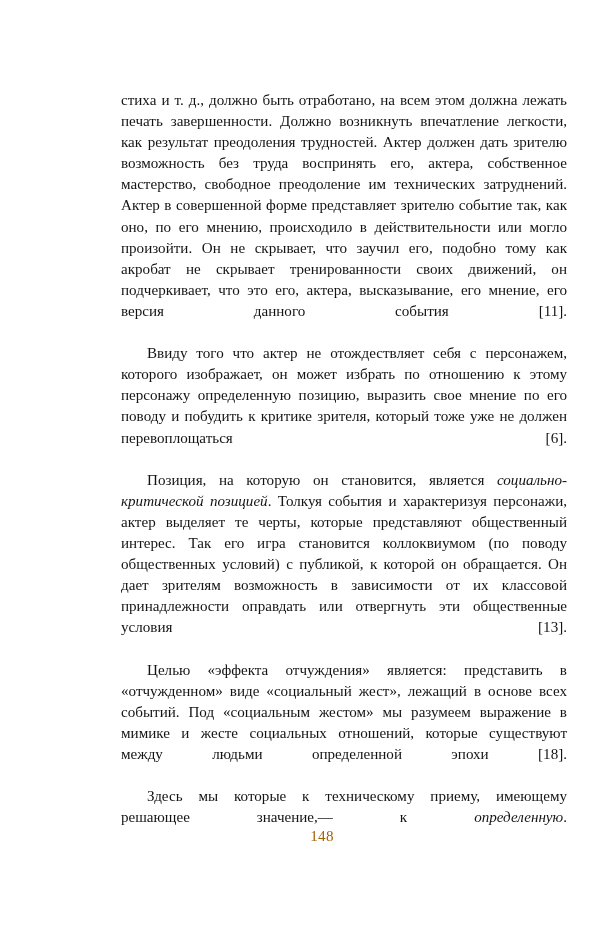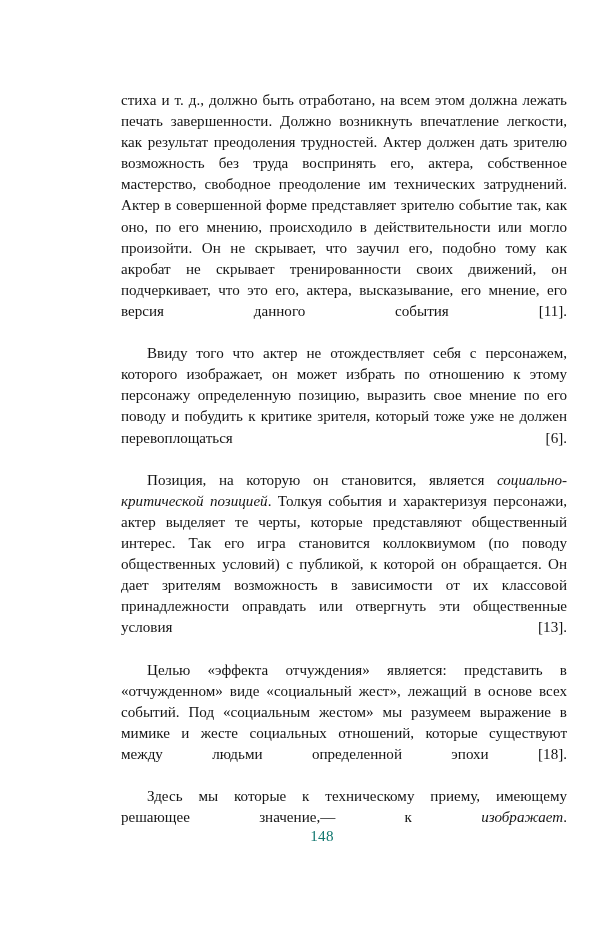--- a/index.html
+++ b/index.html
@@ -58,32 +58,32 @@
 
   #page-number {
     position: absolute;
     left: 0;
     right: 0;
     top: 826px;
     text-align: center;
     font-family: "Liberation Serif", "DejaVu Serif", serif;
     font-size: 15.1px;
     line-height: 20px;
-    color: #0f766e;
+    color: #a16207;
     letter-spacing: 0.3px;
   }
 </style>
 </head>
 <body style="color: rgb(20, 20, 20);">
 
 <div id="page" style="background: rgb(255, 255, 255); margin-left: 44px;">
 
   <div id="text-block">
       <p class="para first"><span>стиха и т. д., должно быть отработано, на всем этом должна лежать печать завершенности. Должно возникнуть впечатление легкости, как результат преодоления трудностей. Актер должен дать зрителю возможность без труда воспринять его, актера, собственное мастерство, свободное преодоление им технических затруднений. Актер в совершенной форме представляет зрителю событие так, как оно, по его мнению, происходило в действительности или могло произойти. Он не скрывает, что заучил его, подобно тому как акробат не скрывает тренированности своих движений, он подчеркивает, что это его, актера, высказывание, его мнение, его версия данного события [11].</span></p>
       <p class="para"><span>Ввиду того что актер не отождествляет себя с персонажем, которого изображает, он может избрать по отношению к этому персонажу определенную позицию, выразить свое мнение по его поводу и побудить к критике зрителя, который тоже уже не должен перевоплощаться [6].</span></p>
       <p class="para"><span>Позиция, на которую он становится, является </span><span class="ital">социально-критической позицией</span><span>. Толкуя события и характеризуя персонажи, актер выделяет те черты, которые представляют общественный интерес. Так его игра становится коллоквиумом (по поводу общественных условий) с публикой, к которой он обращается. Он дает зрителям возможность в зависимости от их классовой принадлежности оправдать или отвергнуть эти общественные условия [13].</span></p>
       <p class="para"><span>Целью «эффекта отчуждения» является: представить в «отчужденном» виде «социальный жест», лежащий в основе всех событий. Под «социальным жестом» мы разумеем выражение в мимике и жесте социальных отношений, которые существуют между людьми определенной эпохи [18].</span></p>
-      <p class="para"><span>Здесь мы которые к техническому приему, имеющему решающее значение,— к </span><span class="ital">изображает</span><span>.</span></p>
+      <p class="para"><span>Здесь мы которые к техническому приему, имеющему решающее значение,— к </span><span class="ital">определенную</span><span>.</span></p>
     </div>
 
   <div id="page-number">148</div>
 
 </div>
 
 </body></html>

